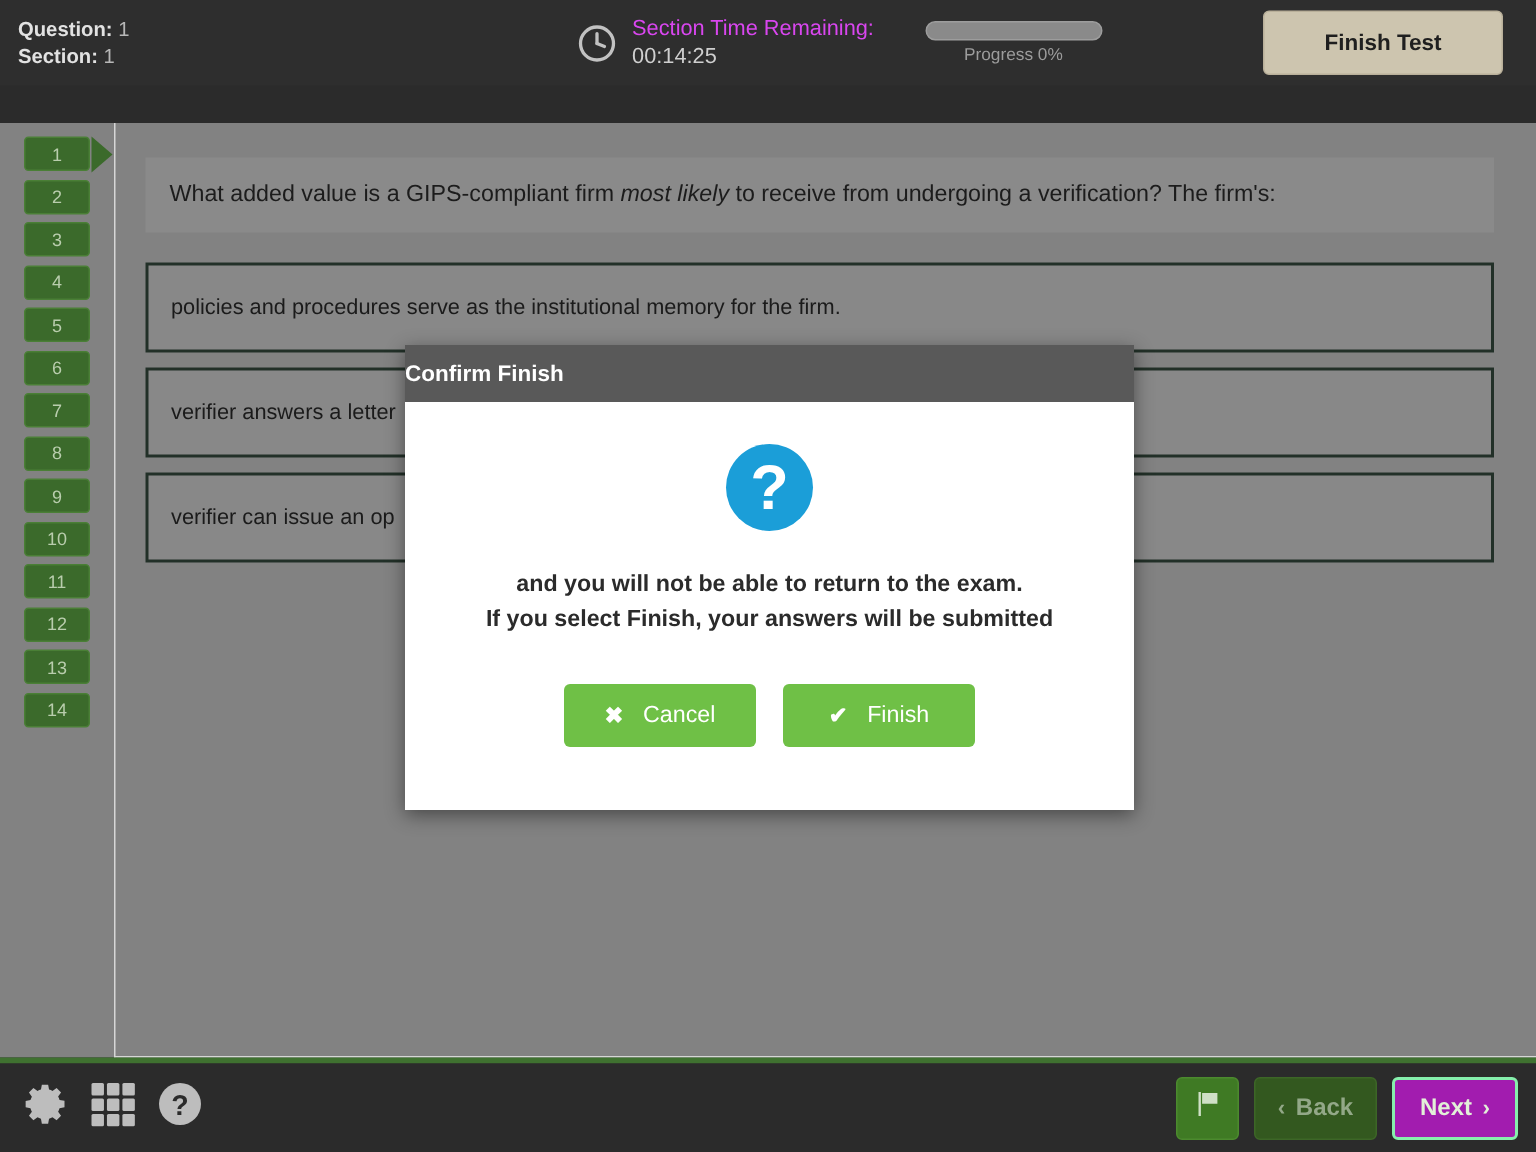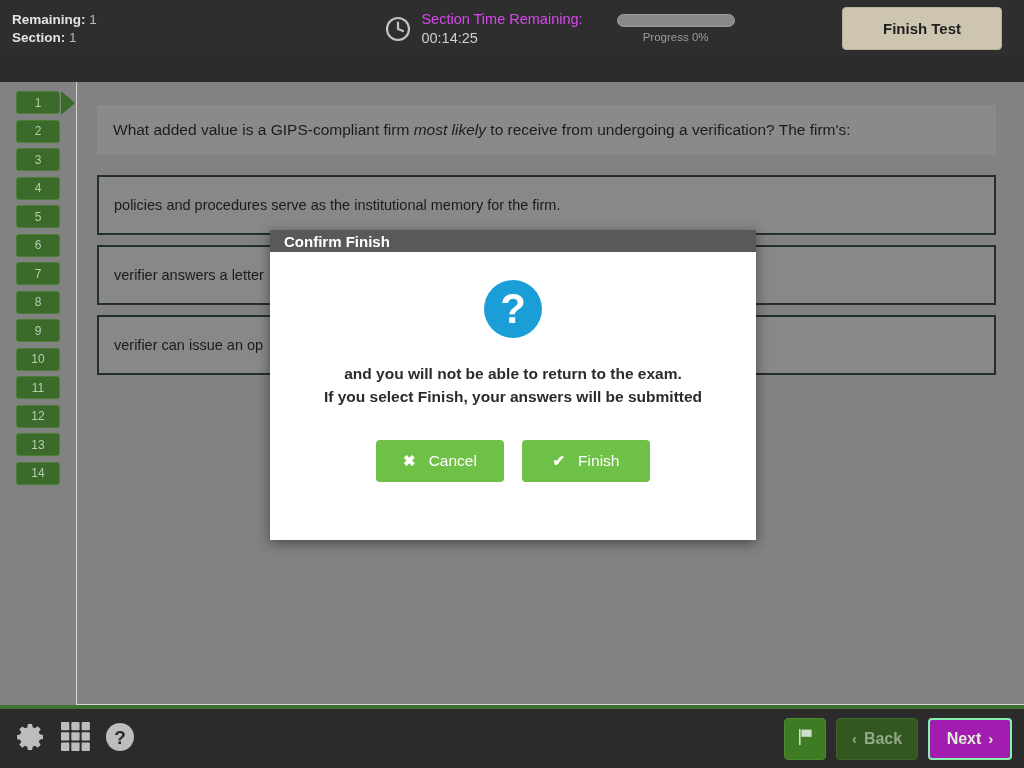--- a/index.html
+++ b/index.html
@@ -151,22 +151,22 @@
   .nav-btn.next { background: #a21caf; border: 2px solid #86efac; color: #e2f0d8; width: 84px; }
   .chev { font-size: 15px; font-weight: bold; }
 
   
   .modal {
     position: absolute; left: 270px; top: 230px; width: 486px; height: 310px;
     background: #ffffff;
     box-shadow: 0 3px 12px rgba(0,0,0,0.45);
   }
   .modal-header {
-    height: 22px; background: #595959;
-    display: flex; align-items: center; padding-left: 14px;
+    height: 38px; background: #595959;
+    display: flex; align-items: center; 
     color: #ffffff; font-size: 15px; font-weight: bold;
   }
   .modal-body {
     height: 272px; padding: 28px 30px 0 30px;
     display: flex; flex-direction: column; align-items: center;
   }
   .q-badge {
     width: 58px; height: 58px; border-radius: 50%;
     background: #1b9ed8;
     display: flex; align-items: center; justify-content: center;
@@ -190,21 +190,21 @@
 </style>
 </head>
 <body>
 
 <div id="app">
 
   <div class="header">
 
     <div class="hdr-left">
       <div class="row">
-        <span class="lbl">Remaining:</span>
+        <span class="lbl">Question:</span>
         <span class="val">1</span>
       </div>
       <div class="row">
         <span class="lbl">Section:</span>
         <span class="val">1</span>
       </div>
     </div>
 
     <div class="hdr-center">
       <div class="timer-group">

